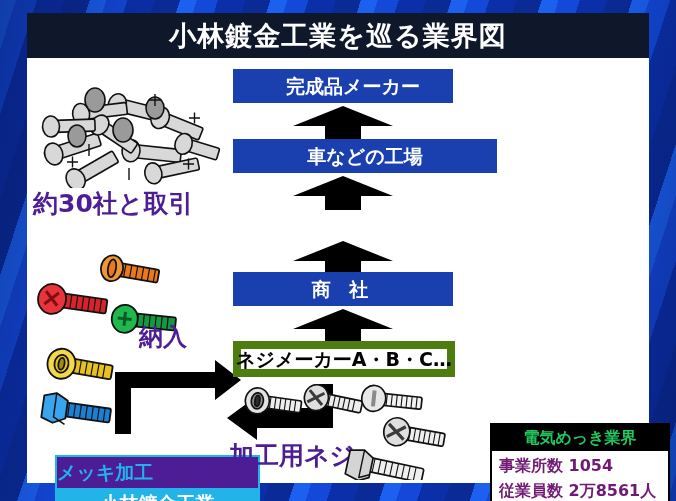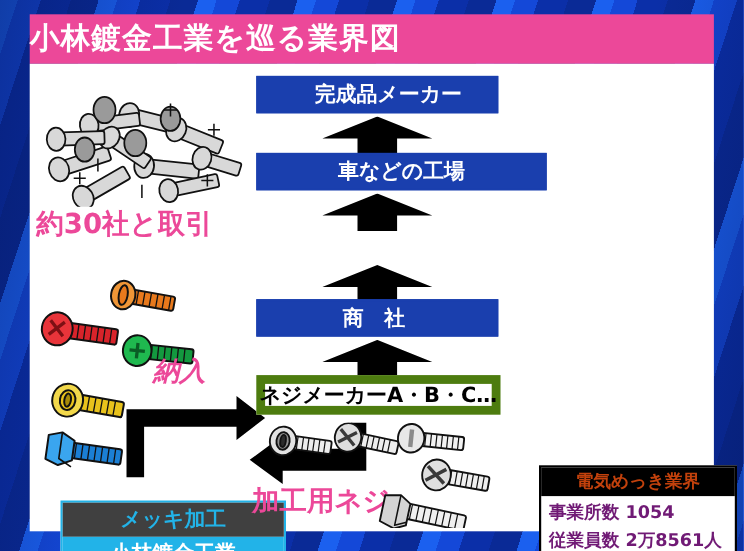--- a/index.html
+++ b/index.html
@@ -19,53 +19,53 @@
       #1448d8 26px, #1448d8 46px,
       #1b60ef 46px, #1b60ef 62px,
       #0a2a96 62px, #0a2a96 86px
     );
     opacity:1;}
   .bg .vig{position:absolute;inset:0;
     background:linear-gradient(100deg, rgba(3,18,80,.45) 0%, rgba(3,18,80,0) 22%, rgba(3,18,80,0) 78%, rgba(3,18,80,.40) 100%);}
 
   
   #card{position:absolute;left:27px;top:58px;width:622px;height:425px;background:#ffffff;}
-  #titlebar{position:absolute;left:27px;top:13px;width:622px;height:45px;background:#ec4899;
-    display:flex;align-items:center;justify-content:flex-start;}
+  #titlebar{position:absolute;left:27px;top:13px;width:622px;height:45px;background:#0f172a;
+    display:flex;align-items:center;justify-content:center;}
   #titlebar .t{color:#fff;font-size:27px;font-weight:bold;letter-spacing:1px;line-height:1;}
 
   
   .fbox{position:absolute;background:#1a3fae;border:2px solid #1a3fae;
     display:flex;align-items:center;justify-content:center;box-sizing:border-box;}
   .fbox span{color:#ffffff;font-size:19px;font-weight:bold;white-space:nowrap;line-height:1;}
   .fbox.wide span{letter-spacing:6px;}
 
   .obox{position:absolute;background:#ffffff;border:8px solid #4d7c0f;
     display:flex;align-items:center;justify-content:center;box-sizing:border-box;}
   .obox span{color:#000;font-size:19px;font-weight:bold;white-space:nowrap;line-height:1;}
 
   
   .uparrow{position:absolute;}
 
   
-  .lbl{position:absolute;color:#ec4899;font-weight:bold;white-space:nowrap;line-height:1;}
+  .lbl{position:absolute;color:#4c1d95;font-weight:bold;white-space:nowrap;line-height:1;}
 
   
   #mekki{position:absolute;left:28px;top:397px;width:205px;height:66px;
     border:2px solid #22b3e8;box-sizing:border-box;background:#fff;}
-  #mekki .r1{height:31px;display:flex;align-items:center;justify-content:center;background:#404040;font-family:Liberation Serif, serif;}
+  #mekki .r1{height:31px;display:flex;align-items:center;justify-content:flex-start;background:#4c1d95;font-family:Liberation Serif, serif;}
   #mekki .r1 span{color:#22b3e8;font-size:19px;font-weight:bold;line-height:1;}
   #mekki .r2{height:31px;display:flex;align-items:center;justify-content:center;background:#22b3e8;}
   #mekki .r2 span{color:#ffffff;font-size:19px;font-weight:bold;line-height:1;}
 
   
   #stats{position:absolute;left:463px;top:365px;width:180px;height:88px;
     border:2px solid #000;box-sizing:border-box;background:#fff;}
   #stats .hd{height:26px;background:#000;display:flex;align-items:center;justify-content:center;}
-  #stats .hd span{color:#c2410c;font-size:16px;font-weight:bold;line-height:1;}
+  #stats .hd span{color:#22c55e;font-size:16px;font-weight:bold;line-height:1;}
   #stats .bd{padding:3px 0 0 7px;}
   #stats .bd div{font-size:16px;font-weight:bold;color:#701a75;line-height:1.55;white-space:nowrap;}
 
   
   .garrow{position:absolute;}
 </style>
 </head>
 <body>
 
 <div id="stage">
@@ -178,21 +178,21 @@
 
         <g transform="translate(2,140) rotate(8)">
           <rect x="26" y="8" width="52" height="14" rx="2" fill="#1b7fd4"></rect>
           <path d="M30 8 v14 M36 8 v14 M42 8 v14 M48 8 v14 M54 8 v14 M60 8 v14 M66 8 v14 M72 8 v14" stroke="#111" stroke-width="1.2" fill="none"></path>
           <path d="M10 4 l12 -4 l12 6 l0 18 l-12 6 l-12 -4 z" fill="#3aa5ef"></path>
           <path d="M22 0 l0 24 l12 6" fill="none" stroke="#111" stroke-width="1.5"></path>
         </g>
       </g>
     </svg>
 
-    <div class="lbl" style="left:112px;top:267px;font-size:24px;font-style:italic;">納入</div>
+    <div class="lbl" style="left:112px;top:267px;font-size:24px;">納入</div>
 
     <svg class="garrow" style="left:84px;top:298px;" width="134" height="78" viewBox="0 0 134 78">
       <path d="M4 78 L4 16 L104 16 L104 4 L130 24 L104 44 L104 32 L20 32 L20 78 Z" fill="#000"></path>
     </svg>
 
     <div id="mekki">
       <div class="r1">
         <span>メッキ加工</span>
       </div>
       <div class="r2">

